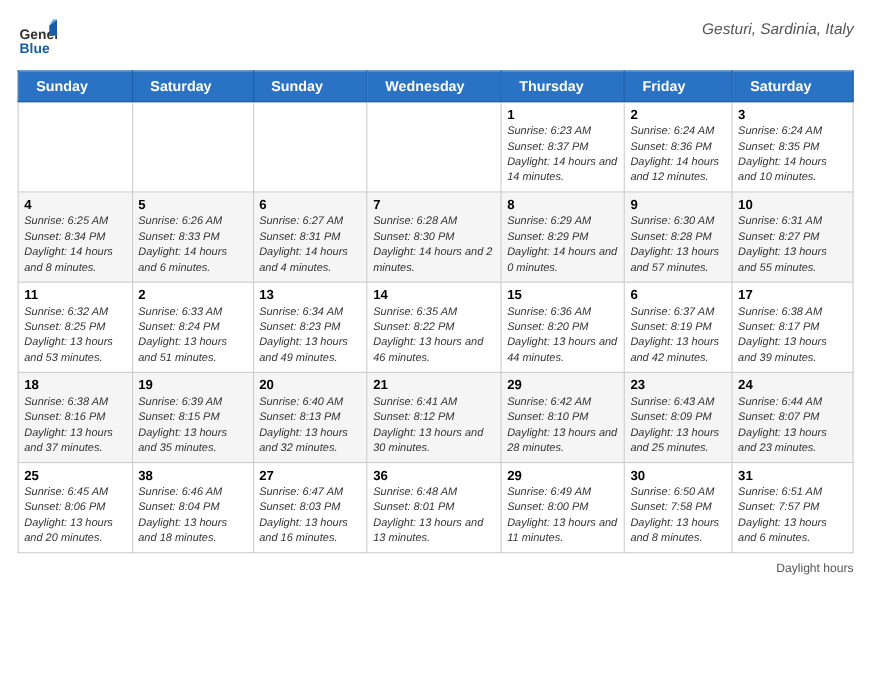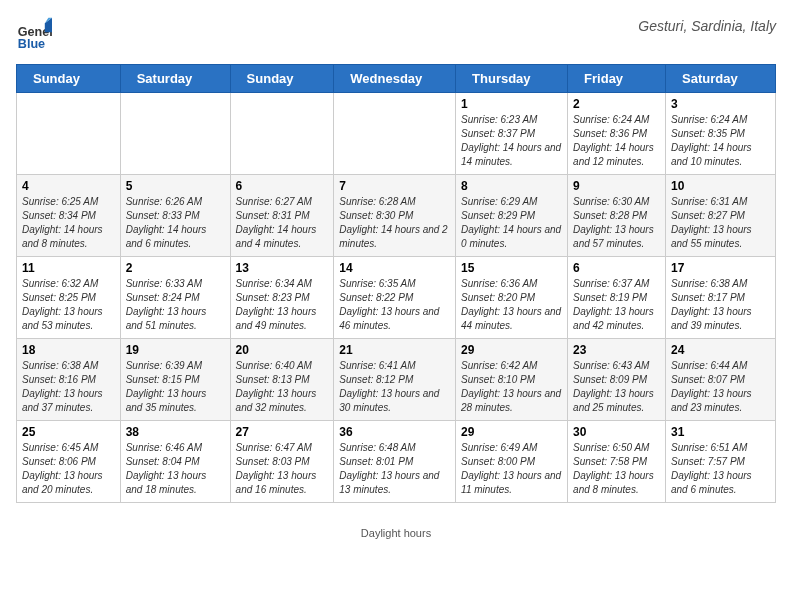--- a/index.html
+++ b/index.html
@@ -79,24 +79,24 @@
     .day-info {
       color: #333;
       font-size: 10px;
       line-height: 1.4;
       font-style: italic;
     }
     .empty-cell {
       background: #fff !important;
     }
     .footer {
-      margin-top: 24px;
+      margin-top: 8px;
       font-size: 11px;
       color: #555;
-      text-align: center;
+      text-align: right;
     }
   </style>
 </head>
 <body>
 
 <div class="header">
   <div class="logo">
     <svg class="logo-icon" viewBox="0 0 40 40">
       <text x="2" y="22" font-size="14" font-weight="bold" fill="#333">General</text>
       <text x="2" y="36" font-size="14" font-weight="bold" fill="#1a5ca8">Blue</text>

